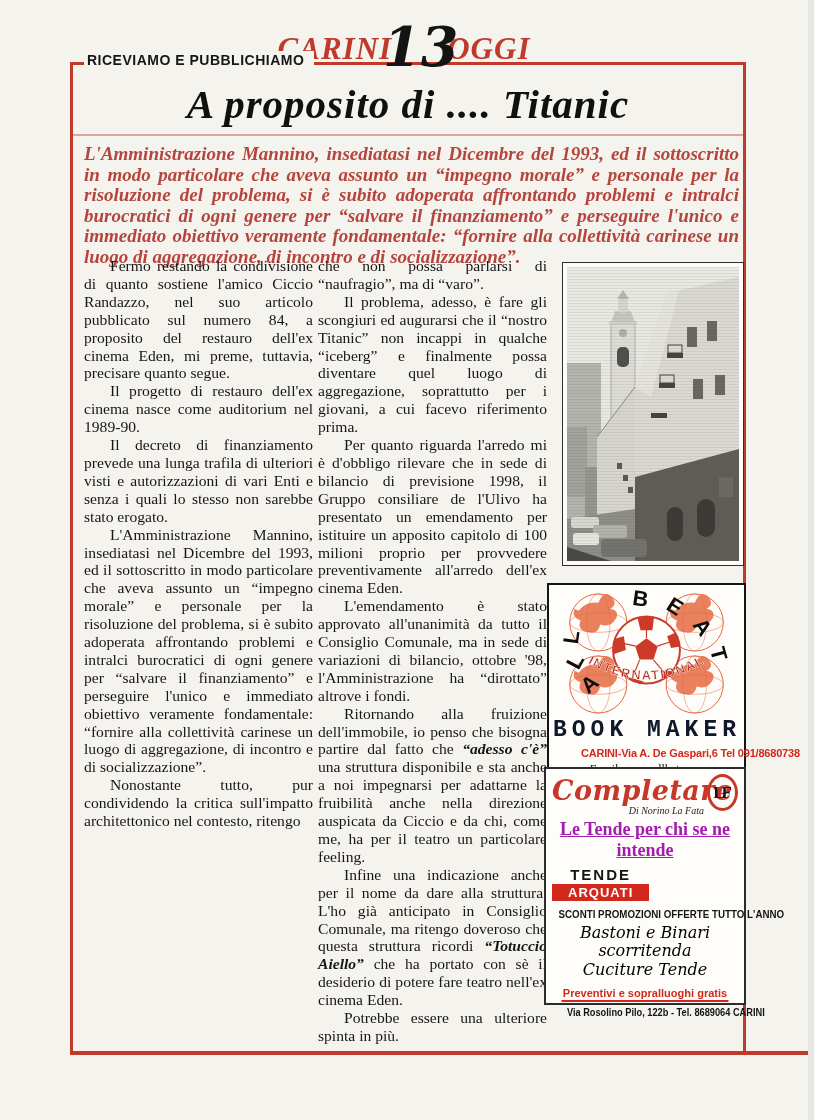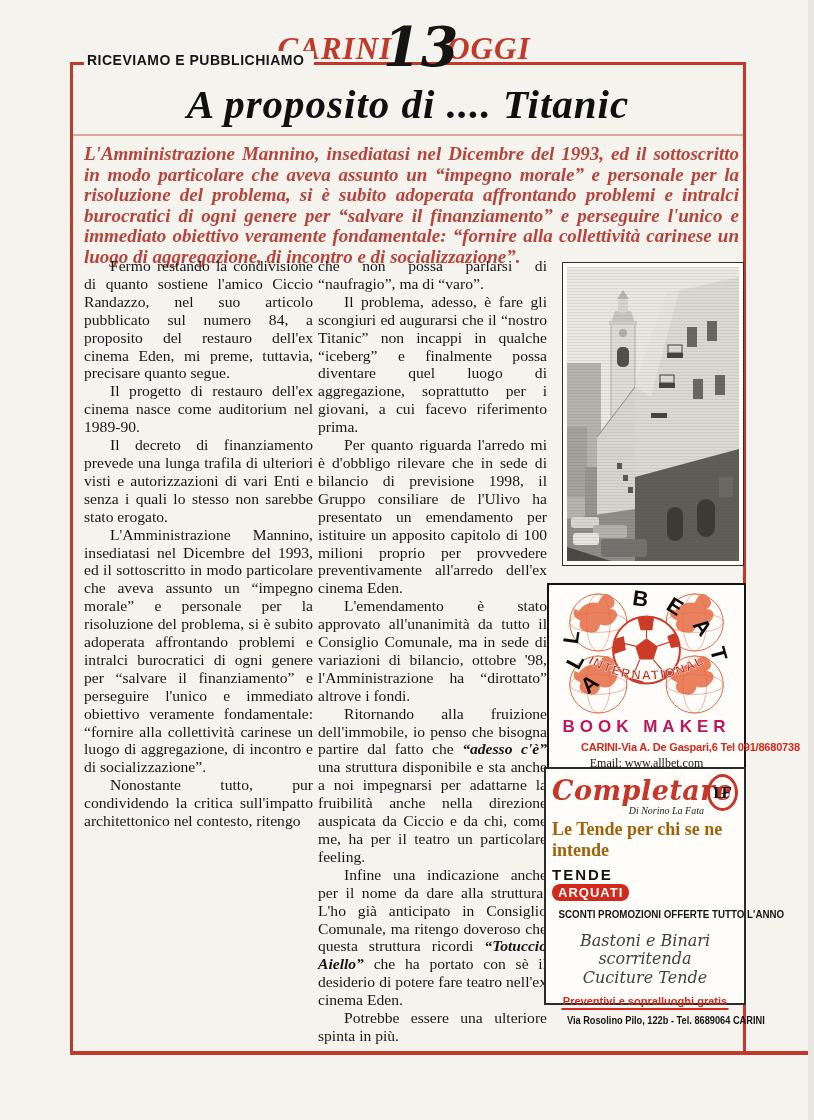--- a/index.html
+++ b/index.html
@@ -40,49 +40,49 @@
 
   
   .photo{position:absolute;left:562px;top:262px;width:182px;height:304px;background:#fdfcf9;
          border:1px solid #2f2f2f;box-sizing:border-box;padding:4px;}
   .photo svg{width:100%;height:100%;display:block;}
 
   
   .ad1{position:absolute;left:547px;top:583px;width:199px;height:224px;background:#fffdfa;
        border:2px solid #141414;box-sizing:border-box;padding:3px 4px;text-align:center;}
   .ad1 svg{display:block;width:100%;height:130px;}
-  .bookmaker{font-family:Liberation Sans, sans-serif;font-weight:900;font-size:17px;
-             letter-spacing:5px;color:#be185d;margin-top:-1px;white-space:nowrap;}
+  .bookmaker{font-family:Liberation Mono, monospace;font-weight:900;font-size:23px;
+             letter-spacing:5px;color:#0f172a;margin-top:-1px;white-space:nowrap;}
   .ad1-addr{color:#d3281c;font-family:"Liberation Sans",sans-serif;font-weight:bold;
             font-size:11px;margin-top:4px;white-space:nowrap;letter-spacing:-.2px;margin-left:28px;}
   .ad1-email{font-family:"Liberation Serif",serif;font-size:12px;color:#141414;margin-top:3px;}
 
   
   .ad2{position:absolute;left:544px;top:767px;width:202px;height:238px;background:#fffdfa;
        border:2px solid #2c2c2c;box-sizing:border-box;padding:5px 6px;}
   .brandrow{position:relative;height:38px;}
   .brand{font-family:"DejaVu Serif",serif;font-style:italic;font-weight:bold;font-size:27px;
          color:#c6372a;line-height:34px;letter-spacing:.5px;}
   .lf-badge{position:absolute;right:0;top:0;width:31px;height:37px;border:3px solid #c6372a;
             border-radius:50%;box-sizing:border-box;color:#0f172a;text-align:center;
             font-family:"Liberation Serif",serif;font-weight:bold;font-size:17px;line-height:31px;
             letter-spacing:-3px;padding-right:3px;}
   .subbrand{text-align:right;margin:-7px 34px 0 0;font-style:italic;font-size:10px;color:#242424;}
-  .tagline{font-weight:bold;font-size:18px;color:#a16207;margin-top:3px;}
+  .tagline{text-align:center;font-weight:bold;font-size:18px;color:#a21caf;margin-top:3px;text-decoration:underline;}
   .svcrow{display:flex;justify-content:space-between;align-items:center;margin-top:5px;}
   .svc{color:#b03527;font-family:"DejaVu Serif",serif;font-style:italic;font-weight:bold;
        font-size:12.5px;line-height:1.25;text-align:center;}
-  .arq{}
+  .arq{text-align:center;}
   .tende{font-family:"Liberation Sans",sans-serif;font-weight:900;font-size:15px;
          letter-spacing:2px;color:#141414;}
   .arquati{background:#d3281c;color:#fff;font-family:"Liberation Sans",sans-serif;font-weight:900;
-           font-size:13px;padding:1px 6px;letter-spacing:1px;margin-top:1px;display:inline-block;border-radius:8px;}
+           font-size:13px;padding:1px 16px;letter-spacing:1px;margin-top:1px;display:inline-block;}
   .promo{margin-top:7px;text-align:center;font-family:"Liberation Sans",sans-serif;font-weight:bold;
          font-size:10.5px;color:#141414;white-space:nowrap;transform:scaleX(.93);transform-origin:center;}
-  .scriptlines{margin-top:12px;text-align:center;color:#404040;font-family:"DejaVu Serif",serif;
+  .scriptlines{margin-top:4px;text-align:center;color:#000000;font-family:"DejaVu Serif",serif;
                font-style:italic;font-size:16px;line-height:1.15;}
   .prev{margin:8px 6px 0;text-align:center;color:#d3281c;font-family:"Liberation Sans",sans-serif;
         font-weight:bold;font-size:11.5px;border-bottom:2.5px solid #d3281c;padding-bottom:1px;
         white-space:nowrap;transform:scaleX(.96);transform-origin:center;}
   .ad2-addr{margin-top:4px;text-align:center;font-family:"Liberation Sans",sans-serif;font-weight:bold;
             font-size:11px;color:#141414;white-space:nowrap;transform:scaleX(.84);transform-origin:center;}
 </style>
 </head>
 <body>
 

